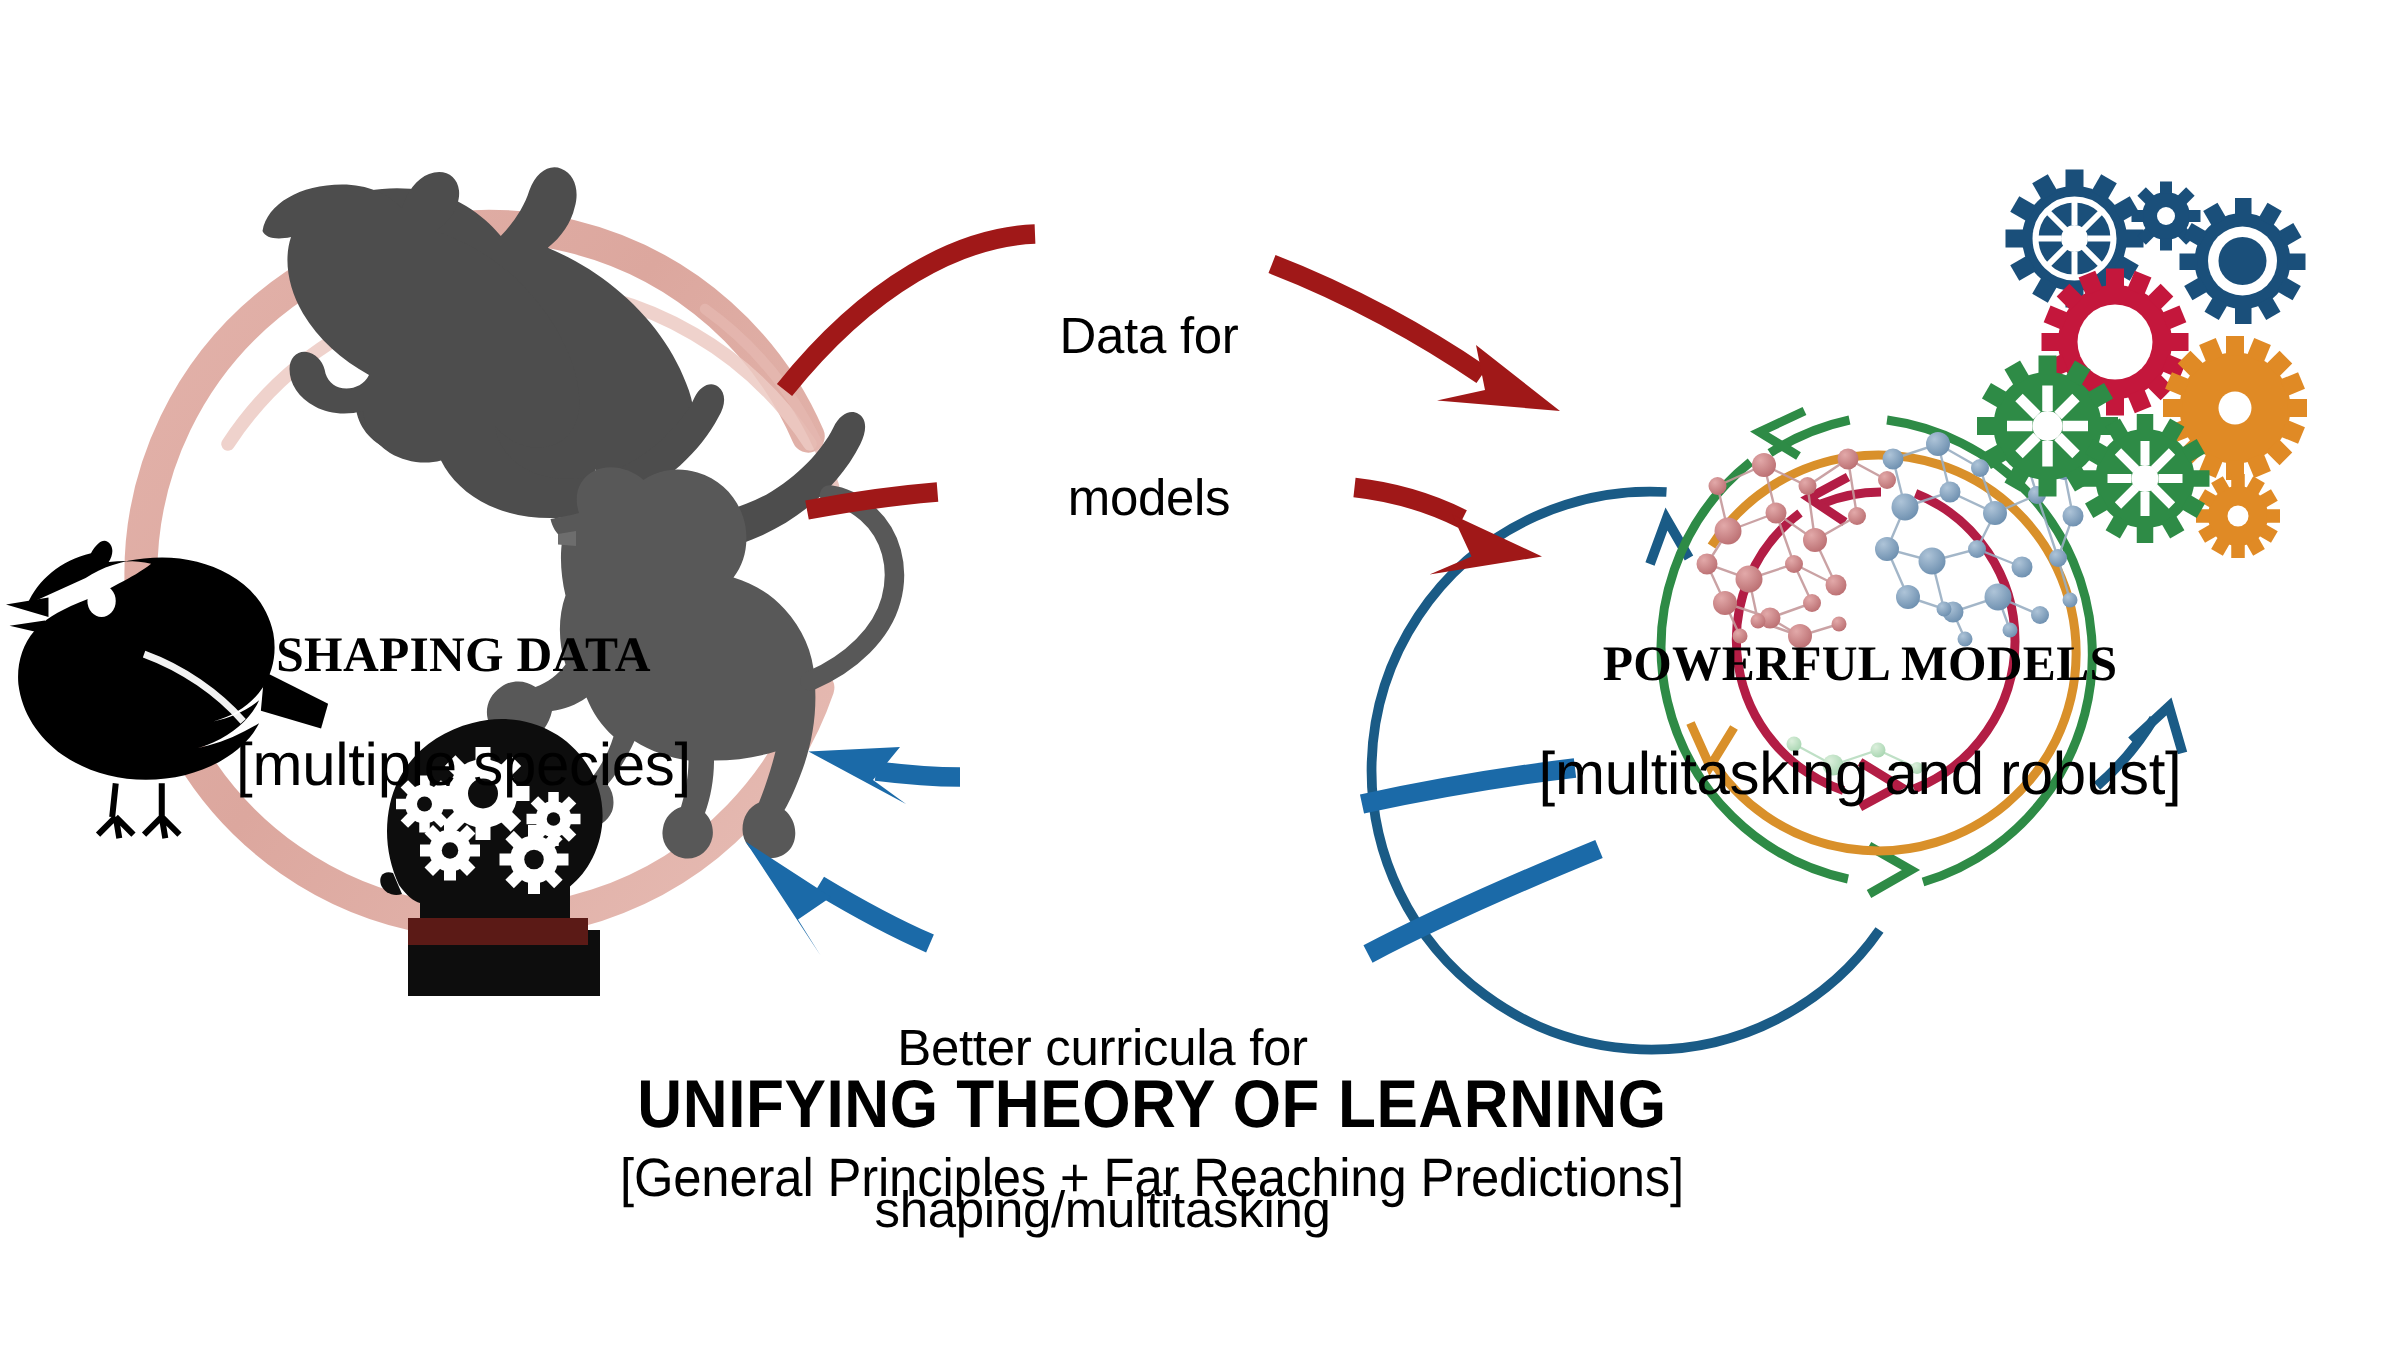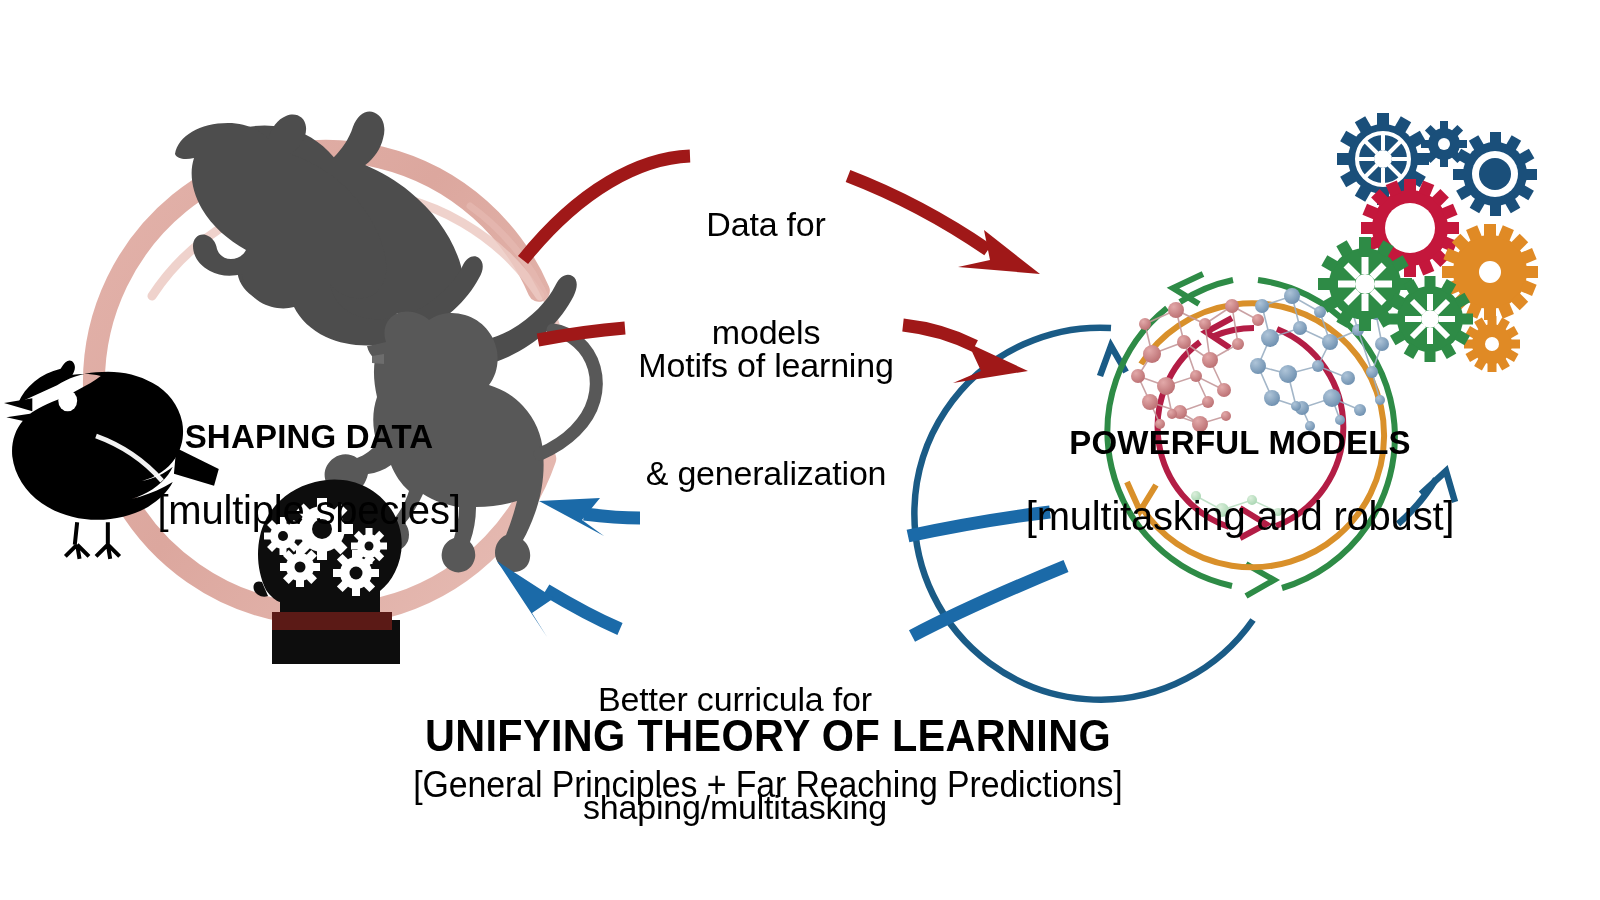--- a/index.html
+++ b/index.html
@@ -35,20 +35,21 @@
   }
   .lbl-arrow {
     font-size: 34px;
     font-weight: 400;
     letter-spacing: -0.2px;
   }
   .node-title {
     font-size: 33px;
     font-weight: 700;
     letter-spacing: 0.2px;
+    font-family: Liberation Serif, serif;
   }
   .node-sub {
     font-size: 40px;
     font-weight: 400;
     letter-spacing: -0.2px;
   }
   .main-title {
     font-size: 45px;
     font-weight: 700;
     letter-spacing: 0.4px;
@@ -683,24 +684,20 @@
       <path d="M 620 605 C 590 592 566 578 546 566" fill="none" stroke="#1b6aa8" stroke-width="13" stroke-linecap="butt"></path>
       <path d="M 497 537 L 554 574 L 532 589 L 547 613 Z" fill="#1b6aa8"></path>
     </g>
   </svg>
 
   <div class="lbl lbl-arrow centered" style="left:766px; top:110px;">
     <div>Data for</div>
     <div>models</div>
   </div>
 
-  <div class="lbl lbl-arrow centered" style="left:766px; top:251px;">
-    <div>Motifs of learning</div>
-    <div>&amp; generalization</div>
-  </div>
 
 
   <div class="lbl lbl-arrow centered" style="left:735px; top:585px;">
     <div>Better curricula for</div>
     <div>shaping/multitasking</div>
   </div>
 
   <div class="lbl centered" style="left:309px; top:362px;">
     <div class="node-title">SHAPING DATA</div>
     <div class="node-sub">[multiple species]</div>

